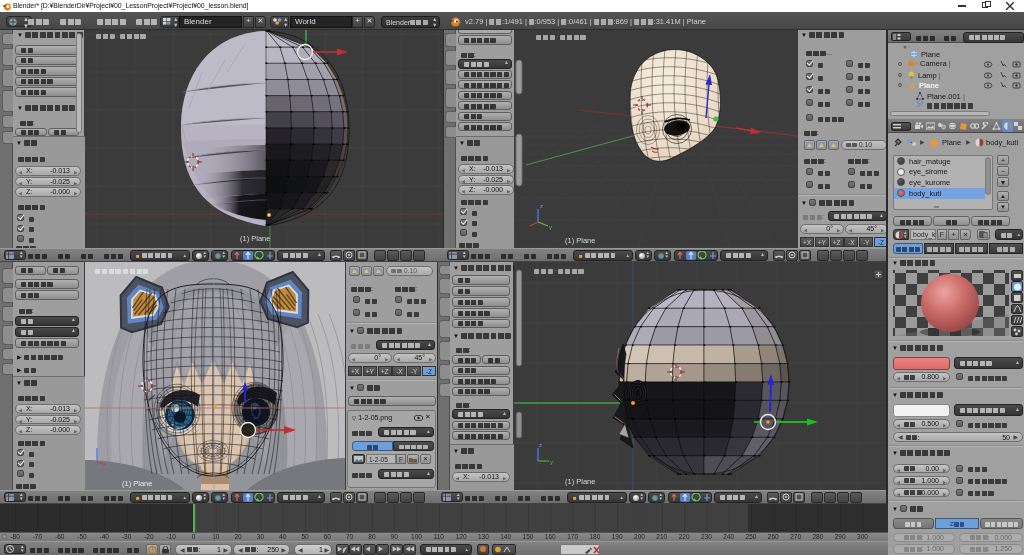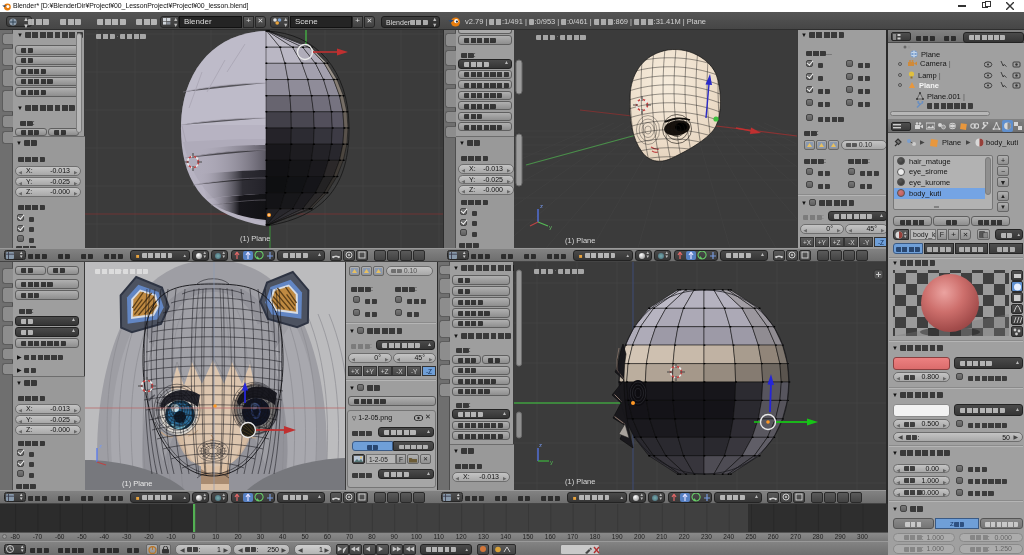--- a/index.html
+++ b/index.html
@@ -56,21 +56,21 @@
 <div class="a" style="left:179px;top:15.5px;width:63px;height:12px;background:#242424;border:1px solid #111;border-radius:0;color:#dedede;font-size:8px;padding:1px 0 0 4px">Blender</div>
 <div class="a" style="left:243px;top:15.5px;width:11px;height:12px;background:linear-gradient(#585858,#404040);border:1px solid #262626;color:#ddd;font-size:8px;text-align:center">+</div>
 <div class="a" style="left:255px;top:15.5px;width:11px;height:12px;background:linear-gradient(#585858,#404040);border:1px solid #262626;border-radius:0 3px 3px 0;color:#ddd;font-size:7px;text-align:center">✕</div>
 <div class="a" style="left:270px;top:15.5px;width:19px;height:12px;background:linear-gradient(#4e4e4e,#383838);border:1px solid #262626;border-radius:3px 0 0 3px"></div>
 <svg class="a" style="left:273px;top:18px" width="9" height="7">
     <circle cx="2" cy="2" r="1.8" fill="#e0e0e0"></circle>
     <circle cx="6.5" cy="2" r="1.8" fill="#7aa0d0"></circle>
     <circle cx="4.2" cy="5" r="1.8" fill="#e8a33d"></circle>
   </svg>
 <div class="a" style="left:283px;top:17px;color:#bbb;font-size:5.5px;line-height:5.5px">▲<br>▼</div>
-<div class="a" style="left:290px;top:15.5px;width:62px;height:12px;background:#242424;border:1px solid #111;color:#dedede;font-size:8px;padding:1px 0 0 4px">Scene</div>
+<div class="a" style="left:290px;top:15.5px;width:62px;height:12px;background:#242424;border:1px solid #111;color:#dedede;font-size:8px;padding:1px 0 0 4px">World</div>
 <div class="a" style="left:352px;top:15.5px;width:11px;height:12px;background:linear-gradient(#585858,#404040);border:1px solid #262626;color:#ddd;font-size:8px;text-align:center">+</div>
 <div class="a" style="left:364px;top:15.5px;width:11px;height:12px;background:linear-gradient(#585858,#404040);border:1px solid #262626;border-radius:0 3px 3px 0;color:#ddd;font-size:7px;text-align:center">✕</div>
 <div class="a" style="left:381px;top:15.5px;width:59px;height:12px;background:linear-gradient(#3c3c3c,#2d2d2d);border:1px solid #1d1d1d;border-radius:3px;color:#d8d8d8;font-size:7px;padding:2px 0 0 4px">Blender<i class="j" style="width:17.8px;height:4.8px;background:repeating-linear-gradient(90deg,currentColor 0 4.99px,transparent 4.99px 6.40px);opacity:0.72;"></i></div>
 <div class="a" style="left:432px;top:17px;color:#bbb;font-size:5.5px;line-height:5.5px">▲<br>▼</div>
 <svg class="a" style="left:448px;top:15.5px" width="13" height="12" viewBox="0 0 13 12">
     <circle cx="7.5" cy="6" r="4.6" fill="#e87d0d"></circle>
     <circle cx="8.3" cy="5.2" r="2.1" fill="#fff"></circle>
     <circle cx="8.9" cy="5.6" r="1.1" fill="#1b2b44"></circle>
     <path d="M0.3,4.5 L6.2,3.8 L3.2,6.6 Z" fill="#2a4b7c"></path>
   </svg>

